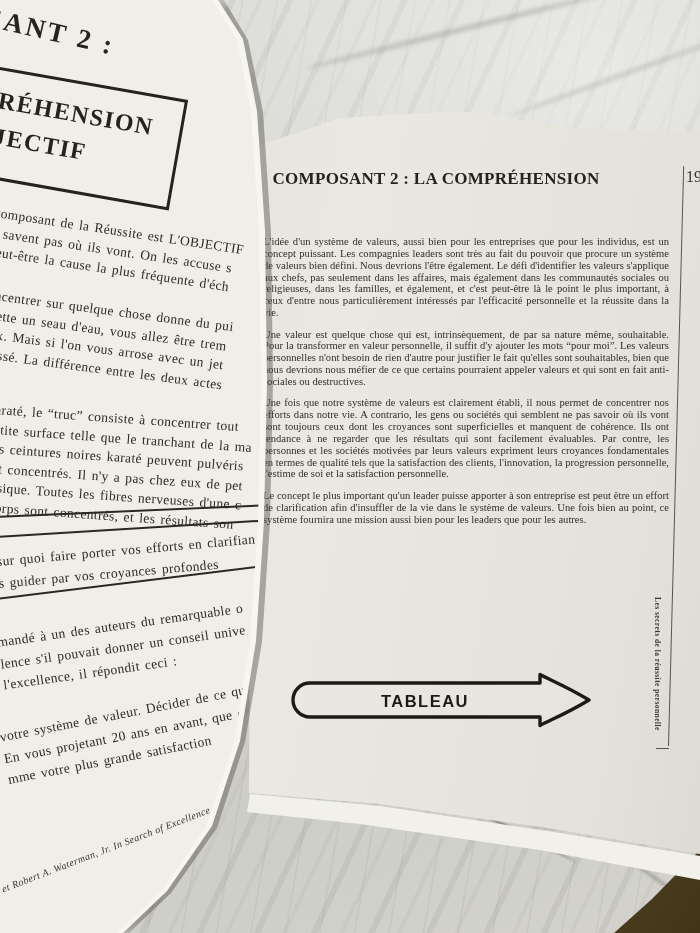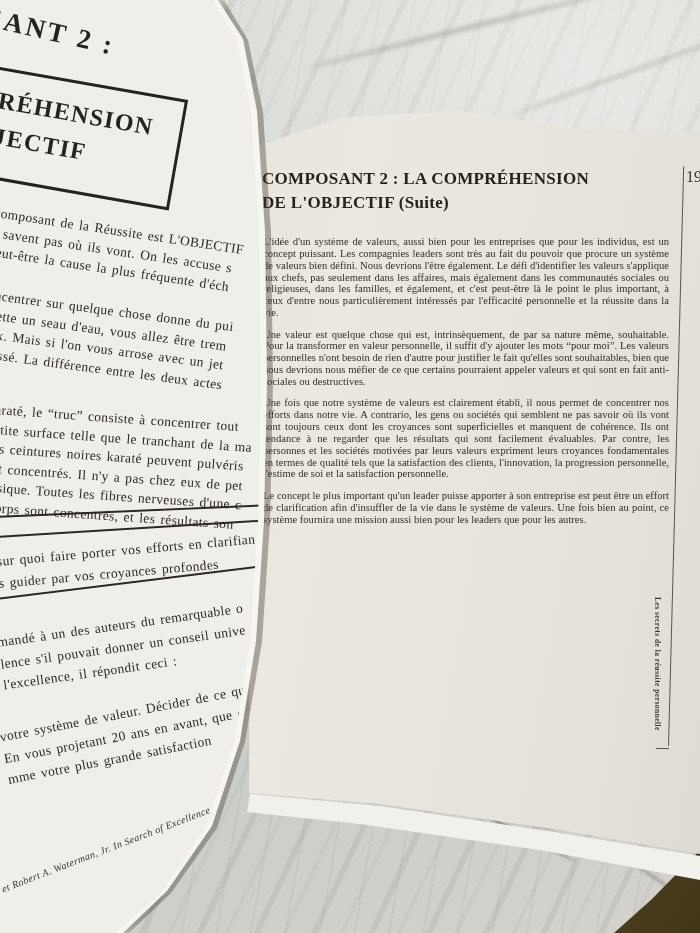--- a/index.html
+++ b/index.html
@@ -35,21 +35,21 @@
   .right-page{
     position:absolute;inset:0;
     clip-path:polygon(252px 148px,340px 118px,460px 111px,580px 129px,700px 132px,700px 854px,560px 830px,380px 804px,249px 793px);
     background:
       linear-gradient(180deg, rgba(120,115,105,.16), rgba(0,0,0,0) 30px),
       linear-gradient(90deg, rgba(100,95,85,.20), rgba(0,0,0,0) 34px),
       linear-gradient(100deg,#dfddd6,#eae8e1 45%,#e3e1da 85%,#dcdad3);
     color:#2e2922;
   }
   .rp-title{
-    position:absolute;left:262px;top:167px;width:348px;
+    position:absolute;left:262px;top:167px;width:348px;text-align:center;
     font-weight:bold;font-size:17px;line-height:1.4;letter-spacing:.3px;color:#26221c;
   }
   .rp-body{
     position:absolute;left:263px;top:236px;width:406px;
     font-size:10.6px;line-height:1.12;text-align:justify;color:#332e26;
   }
   .rp-body p{margin:0 0 9.5px 0;}
   .rp-rule{position:absolute;left:668px;top:166px;width:1.4px;height:580px;background:#5a554c;transform:rotate(1.5deg);transform-origin:left bottom;}
   .rp-pagenum{position:absolute;left:686px;top:168px;font-size:16px;color:#3a352d;}
   .rp-caption{
@@ -115,35 +115,40 @@
 <div class="vein v4"></div>
 <div class="vein v5"></div>
 
 <div class="gold"></div>
 
 <div class="right-page-edge"></div>
 <div class="right-page">
 
   <div class="rp-title">
     <div>COMPOSANT 2 : LA COMPRÉHENSION</div>
-    <div>DE L'OBJECTIF (Suite)</div>
   </div>
 
   <div class="rp-rule"></div>
   <div class="rp-pagenum">19</div>
   <div class="rp-caption">Les secrets de la réussite personnelle</div>
   <div class="rp-caption-tick"></div>
 
   <div class="rp-body">
     <p>L'idée d'un système de valeurs, aussi bien pour les entreprises que pour les individus, est un concept puissant. Les compagnies leaders sont très au fait du pouvoir que procure un système de valeurs bien défini. Nous devrions l'être également. Le défi d'identifier les valeurs s'applique aux chefs, pas seulement dans les affaires, mais également dans les communautés sociales ou religieuses, dans les familles, et également, et c'est peut-être là le point le plus important, à ceux d'entre nous particulièrement intéressés par l'efficacité personnelle et la réussite dans la vie.</p>
     <p>Une valeur est quelque chose qui est, intrinsèquement, de par sa nature même, souhaitable. Pour la transformer en valeur personnelle, il suffit d'y ajouter les mots “pour moi”. Les valeurs personnelles n'ont besoin de rien d'autre pour justifier le fait qu'elles sont souhaitables, bien que nous devrions nous méfier de ce que certains pourraient appeler valeurs et qui sont en fait anti-sociales ou destructives.</p>
     <p>Une fois que notre système de valeurs est clairement établi, il nous permet de concentrer nos efforts dans notre vie. A contrario, les gens ou sociétés qui semblent ne pas savoir où ils vont sont toujours ceux dont les croyances sont superficielles et manquent de cohérence. Ils ont tendance à ne regarder que les résultats qui sont facilement évaluables. Par contre, les personnes et les sociétés motivées par leurs valeurs expriment leurs croyances fondamentales en termes de qualité tels que la satisfaction des clients, l'innovation, la progression personnelle, l'estime de soi et la satisfaction personnelle.</p>
     <p>Le concept le plus important qu'un leader puisse apporter à son entreprise est peut être un effort de clarification afin d'insuffler de la vie dans le système de valeurs. Une fois bien au point, ce système fournira une mission aussi bien pour les leaders que pour les autres.</p>
   </div>
 
+  <div class="rp-arrow">
+    <svg width="306" height="64" viewBox="0 0 306 64">
+      <path d="M 253 14 L 253 5.5 C 263 11 279 17 302 31 C 279 45 263 51 253 56.5 L 253 48 L 23 48 A 17 17 0 0 1 23 14 Z" fill="rgba(234,232,225,0.35)" stroke="#1d1a15" stroke-width="3.4" stroke-linejoin="round"></path>
+      <text x="138" y="37.5" text-anchor="middle" font-family="Liberation Sans, sans-serif" font-size="16.5" font-weight="bold" letter-spacing="1.5" fill="#1d1a15">TABLEAU</text>
+    </svg>
+  </div>
 </div>
 
 <div class="left-shadow"></div>
 <div class="left-page-edge"></div>
 <div class="left-page">
 
   <div class="lp-heading">SANT 2 :</div>
 
   <div class="lp-box">
     <div>PRÉHENSION</div>

